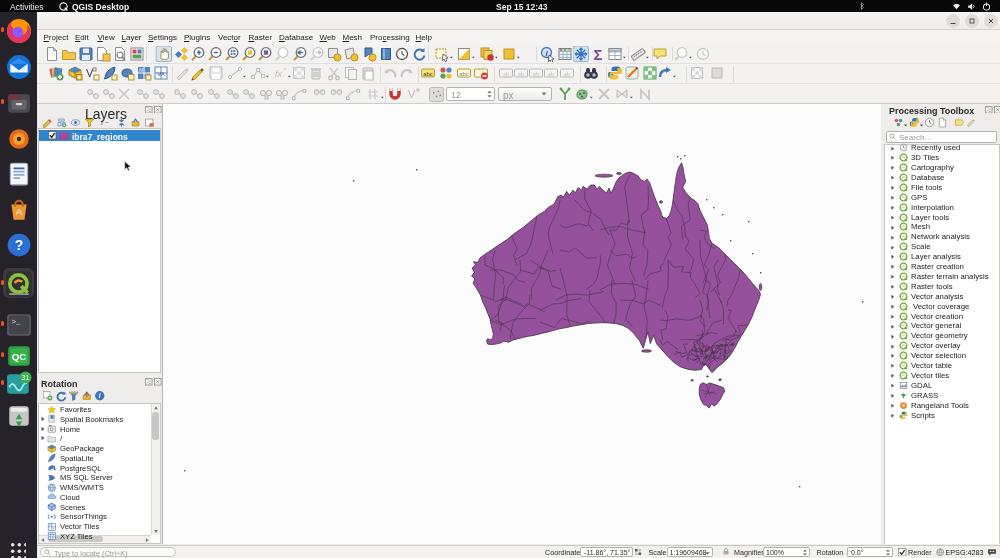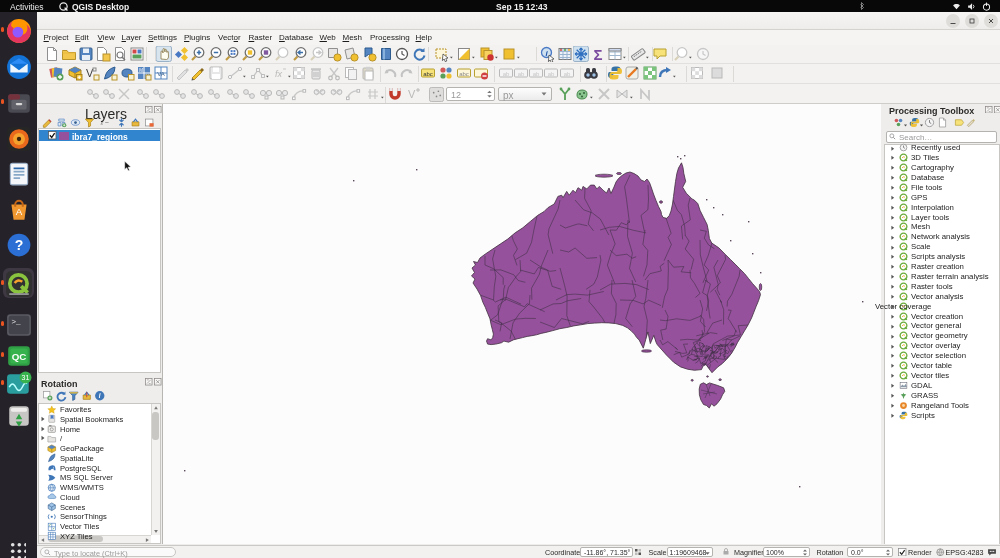--- a/index.html
+++ b/index.html
@@ -1015,21 +1015,21 @@
     </svg>
 <div class="txt" style="left:911px;top:242.2px;font-size:7.8px;color:#1c1c1c;font-weight:400;">Scale</div>
 <svg class="ic" style="left:890px;top:254.4px" width="5.5" height="5.5" viewBox="0 0 16 16">
       <path d="M4 2 l8 6-8 6z" fill="#555"></path>
     </svg>
 <svg class="ic" style="left:899px;top:252.1px" width="9" height="9" viewBox="0 0 16 16">
       <circle cx="8" cy="8" r="6" fill="#fff" stroke="#6aaa3a" stroke-width="2.4"></circle>
       <path d="M10.5 10.5 L14 14" stroke="#6aaa3a" stroke-width="2.4"></path>
       <path d="M5.5 8.5 q2-3 5-1" stroke="#e8a81a" stroke-width="1.6" fill="none"></path>
     </svg>
-<div class="txt" style="left:911px;top:252.1px;font-size:7.8px;color:#1c1c1c;font-weight:400;">Scripts analysis</div>
+<div class="txt" style="left:911px;top:252.1px;font-size:7.8px;color:#1c1c1c;font-weight:400;">Layer analysis</div>
 <svg class="ic" style="left:890px;top:264.3px" width="5.5" height="5.5" viewBox="0 0 16 16">
       <path d="M4 2 l8 6-8 6z" fill="#555"></path>
     </svg>
 <svg class="ic" style="left:899px;top:262.0px" width="9" height="9" viewBox="0 0 16 16">
       <circle cx="8" cy="8" r="6" fill="#fff" stroke="#6aaa3a" stroke-width="2.4"></circle>
       <path d="M10.5 10.5 L14 14" stroke="#6aaa3a" stroke-width="2.4"></path>
       <path d="M5.5 8.5 q2-3 5-1" stroke="#e8a81a" stroke-width="1.6" fill="none"></path>
     </svg>
 <div class="txt" style="left:911px;top:262.0px;font-size:7.8px;color:#1c1c1c;font-weight:400;">Raster creation</div>
 <svg class="ic" style="left:890px;top:274.2px" width="5.5" height="5.5" viewBox="0 0 16 16">
@@ -1060,21 +1060,21 @@
     </svg>
 <div class="txt" style="left:911px;top:291.7px;font-size:7.8px;color:#1c1c1c;font-weight:400;">Vector analysis</div>
 <svg class="ic" style="left:890px;top:303.90000000000003px" width="5.5" height="5.5" viewBox="0 0 16 16">
       <path d="M4 2 l8 6-8 6z" fill="#555"></path>
     </svg>
 <svg class="ic" style="left:899px;top:301.6px" width="9" height="9" viewBox="0 0 16 16">
       <circle cx="8" cy="8" r="6" fill="#fff" stroke="#6aaa3a" stroke-width="2.4"></circle>
       <path d="M10.5 10.5 L14 14" stroke="#6aaa3a" stroke-width="2.4"></path>
       <path d="M5.5 8.5 q2-3 5-1" stroke="#e8a81a" stroke-width="1.6" fill="none"></path>
     </svg>
-<div class="txt" style="left:875px;top:301.6px;font-size:7.8px;color:#1c1c1c;font-weight:400;">Vector coverage</div>
+<div class="txt" style="left:913px;top:301.6px;font-size:7.8px;color:#1c1c1c;font-weight:400;">Vector coverage</div>
 <svg class="ic" style="left:890px;top:313.8px" width="5.5" height="5.5" viewBox="0 0 16 16">
       <path d="M4 2 l8 6-8 6z" fill="#555"></path>
     </svg>
 <svg class="ic" style="left:899px;top:311.5px" width="9" height="9" viewBox="0 0 16 16">
       <circle cx="8" cy="8" r="6" fill="#fff" stroke="#6aaa3a" stroke-width="2.4"></circle>
       <path d="M10.5 10.5 L14 14" stroke="#6aaa3a" stroke-width="2.4"></path>
       <path d="M5.5 8.5 q2-3 5-1" stroke="#e8a81a" stroke-width="1.6" fill="none"></path>
     </svg>
 <div class="txt" style="left:911px;top:311.5px;font-size:7.8px;color:#1c1c1c;font-weight:400;">Vector creation</div>
 <svg class="ic" style="left:890px;top:323.7px" width="5.5" height="5.5" viewBox="0 0 16 16">

